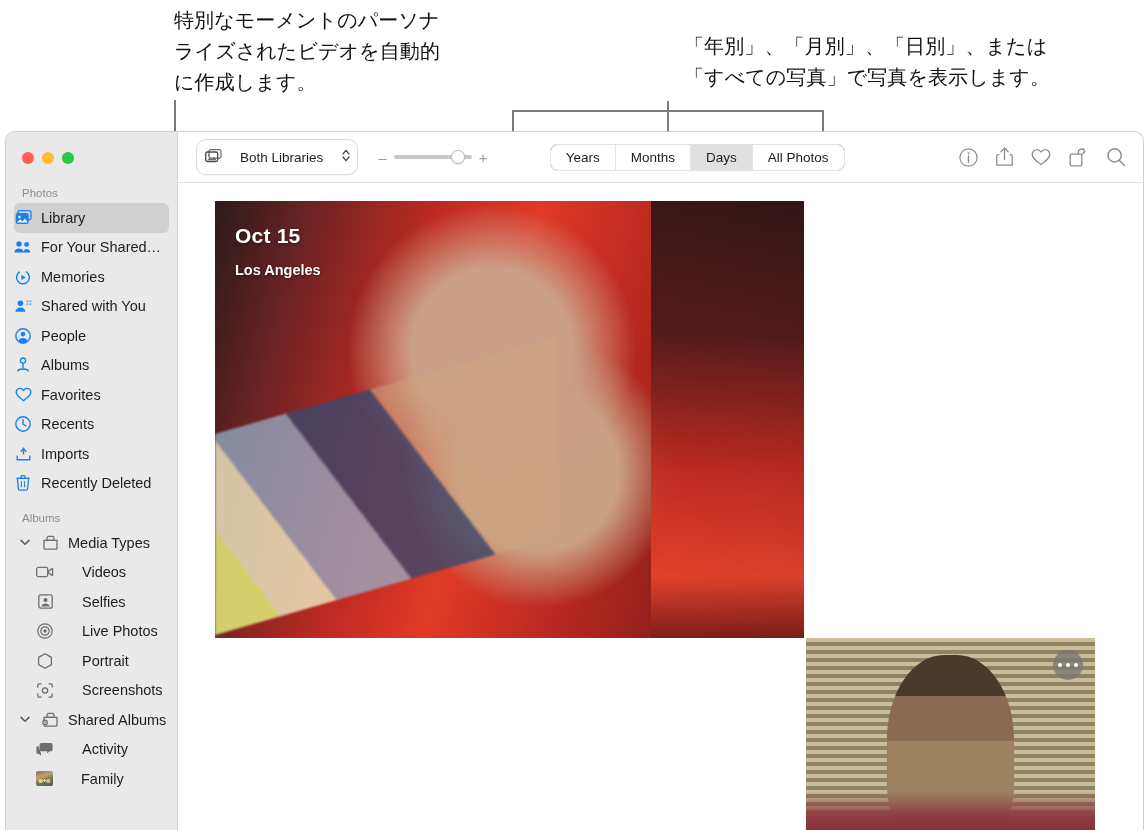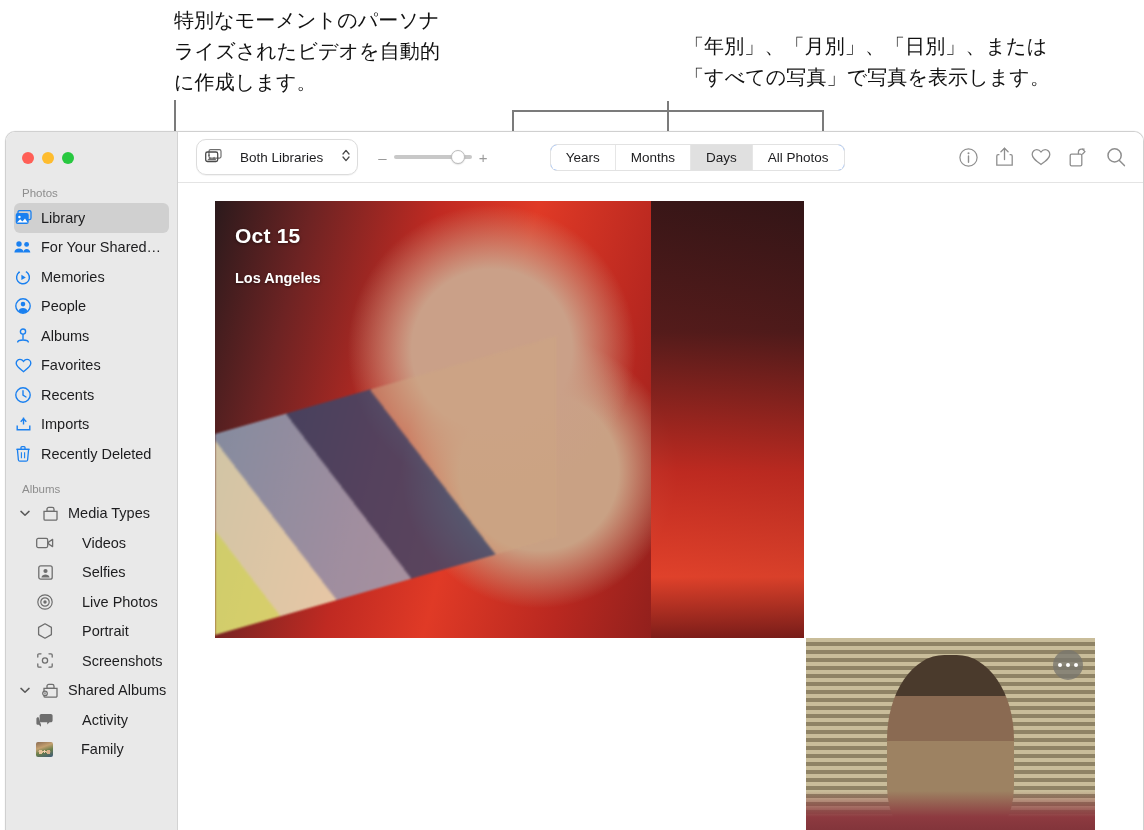--- a/index.html
+++ b/index.html
@@ -229,21 +229,21 @@
 
   .day-label {
     position: absolute;
     left: 20px;
     top: 23px;
     color: #ffffff;
     text-shadow: 0 1px 3px rgba(0,0,0,0.45);
     z-index: 3;
   }
   .day-label .d1 { font-size: 21px; font-weight: bold; letter-spacing: 0.2px; }
-  .day-label .d2 { font-size: 14.5px; font-weight: bold; margin-top: 22px; }
+  .day-label .d2 { font-size: 14.5px; font-weight: bold; margin-top: 14px; }
 
   .more-btn {
     position: absolute;
     right: 12px; top: 12px;
     width: 30px; height: 30px;
     border-radius: 50%;
     background: rgba(120,118,110,0.78);
     display: flex; align-items: center; justify-content: center;
     gap: 3.5px;
     z-index: 3;
@@ -349,20 +349,33 @@
       <span class="ico">
         <svg width="16" height="16" viewBox="0 0 16 16">
             <circle cx="8" cy="8.4" r="6.4" fill="none" stroke="#1a80f0" stroke-width="1.4" stroke-dasharray="30 6" transform="rotate(-35 8 8.4)"></circle>
             <path d="M6.4 5.8l4.4 2.6-4.4 2.6z" fill="#1a80f0"></path>
             <path d="M3.4 2.4l1.4 1.1-1.9 0.8z" fill="#1a80f0"></path>
           </svg>
       </span>
       <span class="lbl">Memories</span>
     </div>
 
+    <div class="nav-item">
+      <span class="ico">
+        <svg width="18" height="14" viewBox="0 0 18 14">
+            <circle cx="6.4" cy="4.2" r="2.8" fill="#1a80f0"></circle>
+            <path d="M1.4 12.8c0-2.7 2.2-4.3 5-4.3s5 1.6 5 4.3z" fill="#1a80f0"></path>
+            <rect x="12.4" y="1.2" width="2" height="2" rx="0.4" fill="#6fb2f5"></rect>
+            <rect x="15.4" y="1.2" width="2" height="2" rx="0.4" fill="#6fb2f5"></rect>
+            <rect x="12.4" y="4.2" width="2" height="2" rx="0.4" fill="#6fb2f5"></rect>
+            <rect x="15.4" y="4.2" width="2" height="2" rx="0.4" fill="#6fb2f5"></rect>
+          </svg>
+      </span>
+      <span class="lbl">Shared with You</span>
+    </div>
 
     <div class="nav-item">
       <span class="ico">
         <svg width="16" height="16" viewBox="0 0 16 16">
             <circle cx="8" cy="8" r="7.2" fill="none" stroke="#1a80f0" stroke-width="1.4"></circle>
             <circle cx="8" cy="6.1" r="2.3" fill="#1a80f0"></circle>
             <path d="M3.4 13.2c0.6-2.2 2.4-3.3 4.6-3.3s4 1.1 4.6 3.3a7.2 7.2 0 01-9.2 0z" fill="#1a80f0"></path>
           </svg>
       </span>
       <span class="lbl">People</span>

